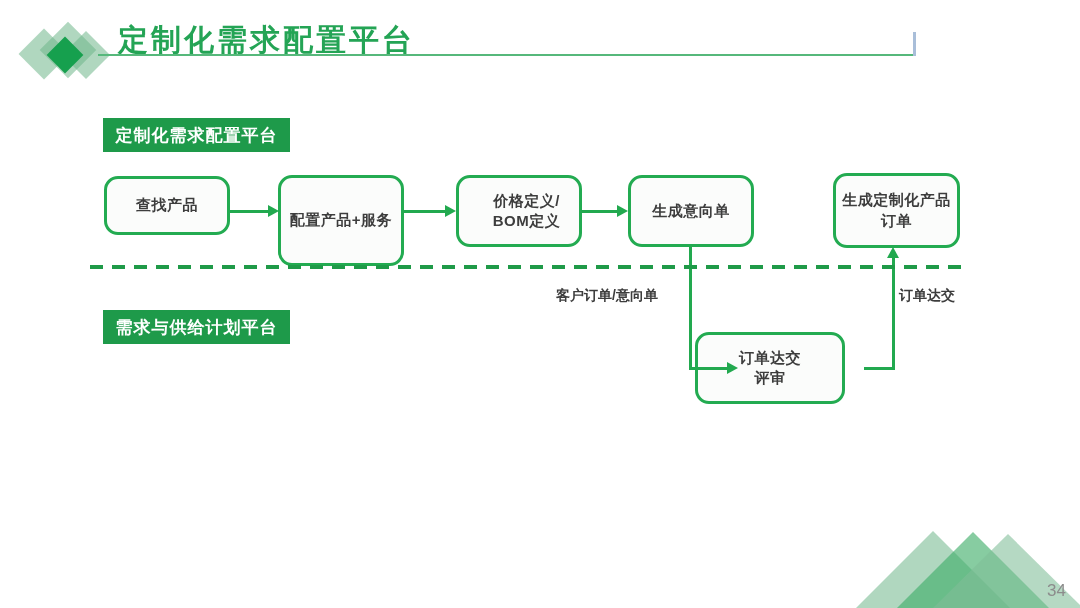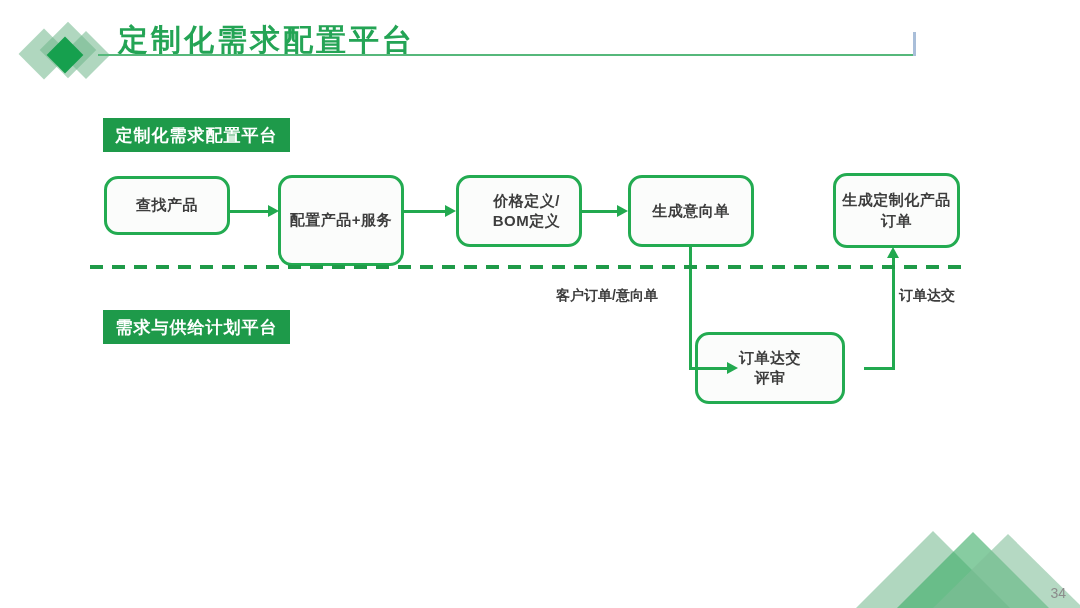--- a/index.html
+++ b/index.html
@@ -63,21 +63,21 @@
   .edge-label{position:absolute;font-size:14px;font-weight:bold;color:#3d3d3d;white-space:nowrap;}
   .el1{left:556px;top:287px;}
   .el2{left:899px;top:287px;}
 
   
   .tri{position:absolute;bottom:0;clip-path:polygon(50% 0,100% 100%,0 100%);}
   .t1{left:856px;width:154px;height:77px;background:rgba(128,190,152,0.62);}
   .t2{left:897px;width:152px;height:76px;background:rgba(62,172,104,0.62);}
   .t3{left:933px;width:150px;height:74px;background:rgba(128,190,152,0.58);}
 
-  .page-number{position:absolute;right:14px;bottom:7px;font-size:14px;color:#8c8c8c;}
+  .page-number{position:absolute;right:14px;bottom:7px;font-size:17px;color:#8c8c8c;}
 </style>
 </head>
 <body>
 
 <div class="slide">
 
   <div class="logo">
     <div class="diamond d1"></div>
     <div class="diamond d2"></div>
     <div class="diamond d3"></div>

